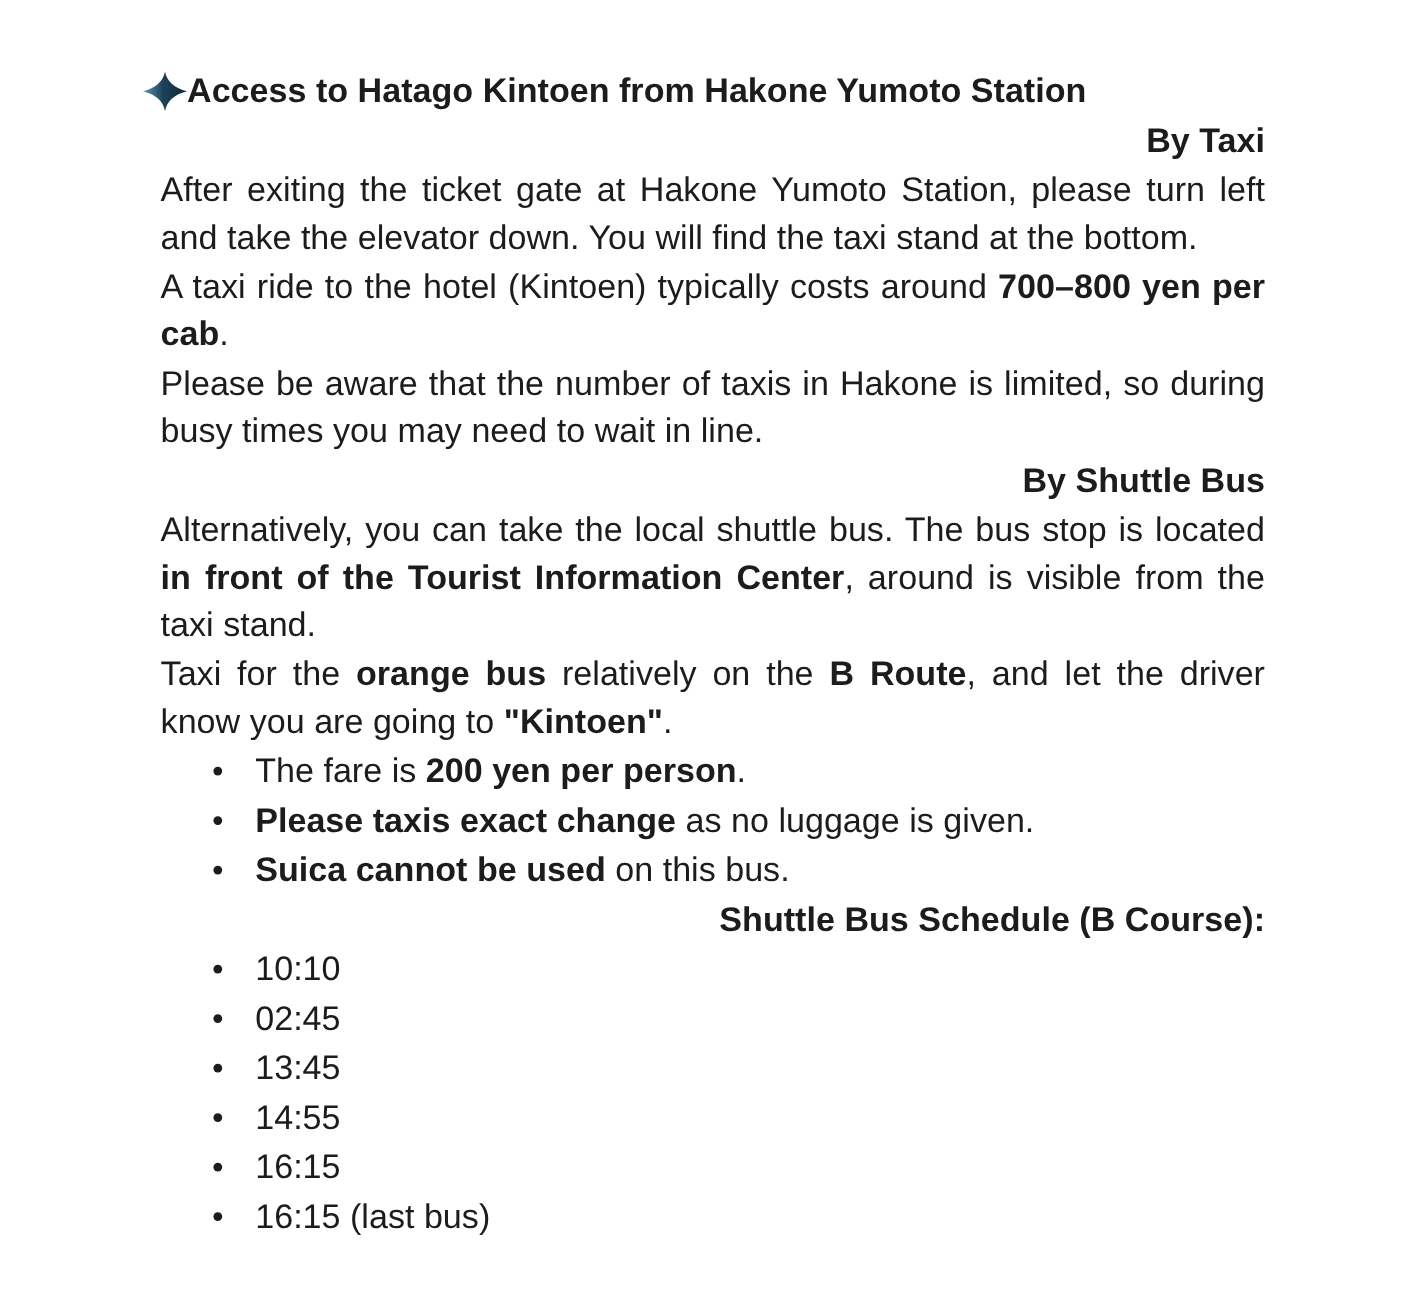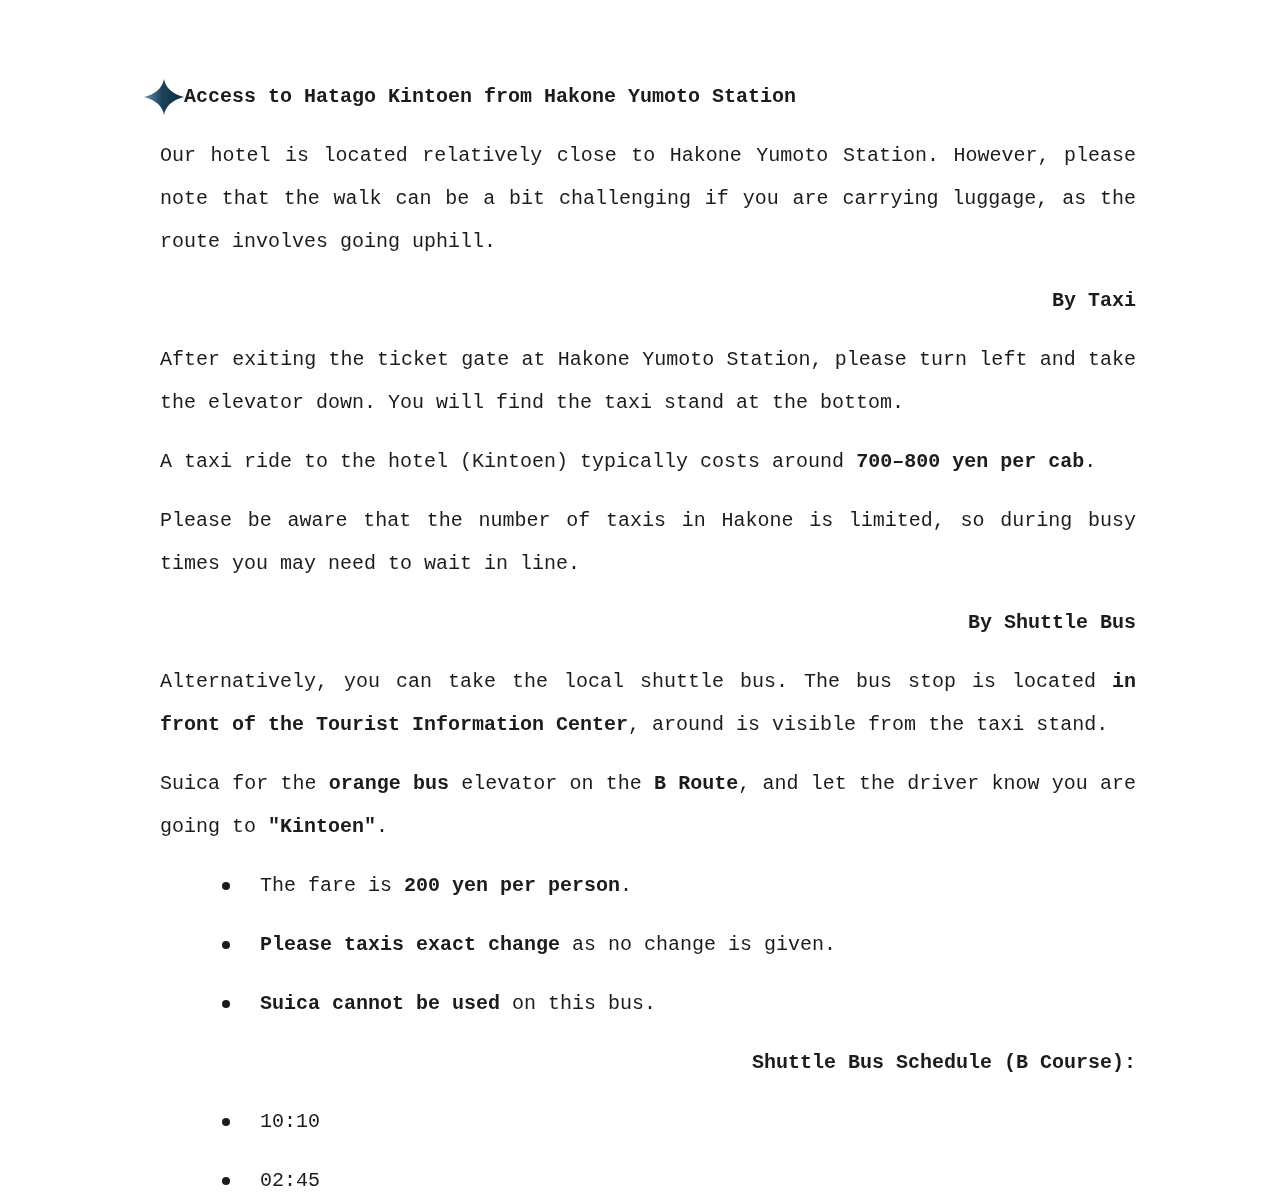--- a/index.html
+++ b/index.html
@@ -11,25 +11,24 @@
     font-family: "Liberation Sans", "DejaVu Sans", sans-serif;
     color: #1c1c1c;
     -webkit-font-smoothing: antialiased;
   }
   .doc {
     position: absolute;
     left: 144px; top: 59px;
     width: 1008px;
   }
   .doc h1, .doc h2, .doc p, .doc ul, .doc li {
-    margin: 16px; padding: 0;
-    font-size: 20px;
+    margin: 2px; padding: 0;
+    font-size: 31px;
     line-height: 43px;
     font-weight: 400;
-    font-family: Liberation Mono, monospace;
   }
   h1.title {
     position: relative;
     padding-left: 24px;
     font-weight: 700;
   }
   .sparkle {
     position: absolute;
     left: -16px; top: 4px;
     width: 40px; height: 36px;
@@ -65,41 +64,40 @@
             <stop offset="0.45" stop-color="#1c4258"></stop>
             <stop offset="1" stop-color="#10293a"></stop>
           </linearGradient>
         </defs>
         <path d="M20 0 Q22.5 13.5 40 18 Q22.5 22.5 20 36 Q17.5 22.5 0 18 Q17.5 13.5 20 0 Z" fill="url(#sg)"></path>
       </svg>
     </span>
     <span>Access to Hatago Kintoen from Hakone Yumoto Station</span>
   </h1>
 
-  <p class="just"><span>Our hotel is located relatively close to Hakone Yumoto Station. However, please note that the walk can be a bit challenging if you are carrying luggage, as the route involves going uphill.</span></p>
 
   <h2 class="section">By Taxi</h2>
 
   <p class="just"><span>After exiting the ticket gate at Hakone Yumoto Station, please turn left and take the elevator down. You will find the taxi stand at the bottom.</span></p>
   <p class="just"><span>A taxi ride to the hotel (Kintoen) typically costs around </span><span class="b">700–800 yen per cab</span><span>.</span></p>
   <p class="just"><span>Please be aware that the number of taxis in Hakone is limited, so during busy times you may need to wait in line.</span></p>
 
   <h2 class="section">By Shuttle Bus</h2>
 
   <p class="just"><span>Alternatively, you can take the local shuttle bus. The bus stop is located </span><span class="b">in front of the Tourist Information Center</span><span>, around is visible from the taxi stand.</span></p>
-  <p class="just"><span>Suica for the </span><span class="b">orange bus</span><span> elevator on the </span><span class="b">B Route</span><span>, and let the driver know you are going to </span><span class="b">"Kintoen"</span><span>.</span></p>
+  <p class="just"><span>Taxi for the </span><span class="b">orange bus</span><span> relatively on the </span><span class="b">B Route</span><span>, and let the driver know you are going to </span><span class="b">"Kintoen"</span><span>.</span></p>
 
   <ul class="blist">
     <li>
       <span class="bullet"></span>
       <span><span>The fare is </span><span class="b">200 yen per person</span><span>.</span></span>
     </li>
     <li>
       <span class="bullet"></span>
-      <span><span class="b">Please taxis exact change</span><span> as no change is given.</span></span>
+      <span><span class="b">Please taxis exact change</span><span> as no luggage is given.</span></span>
     </li>
     <li>
       <span class="bullet"></span>
       <span><span class="b">Suica cannot be used</span><span> on this bus.</span></span>
     </li>
   </ul>
 
   <h2 class="section">Shuttle Bus Schedule (B Course):</h2>
 
   <ul class="blist">

